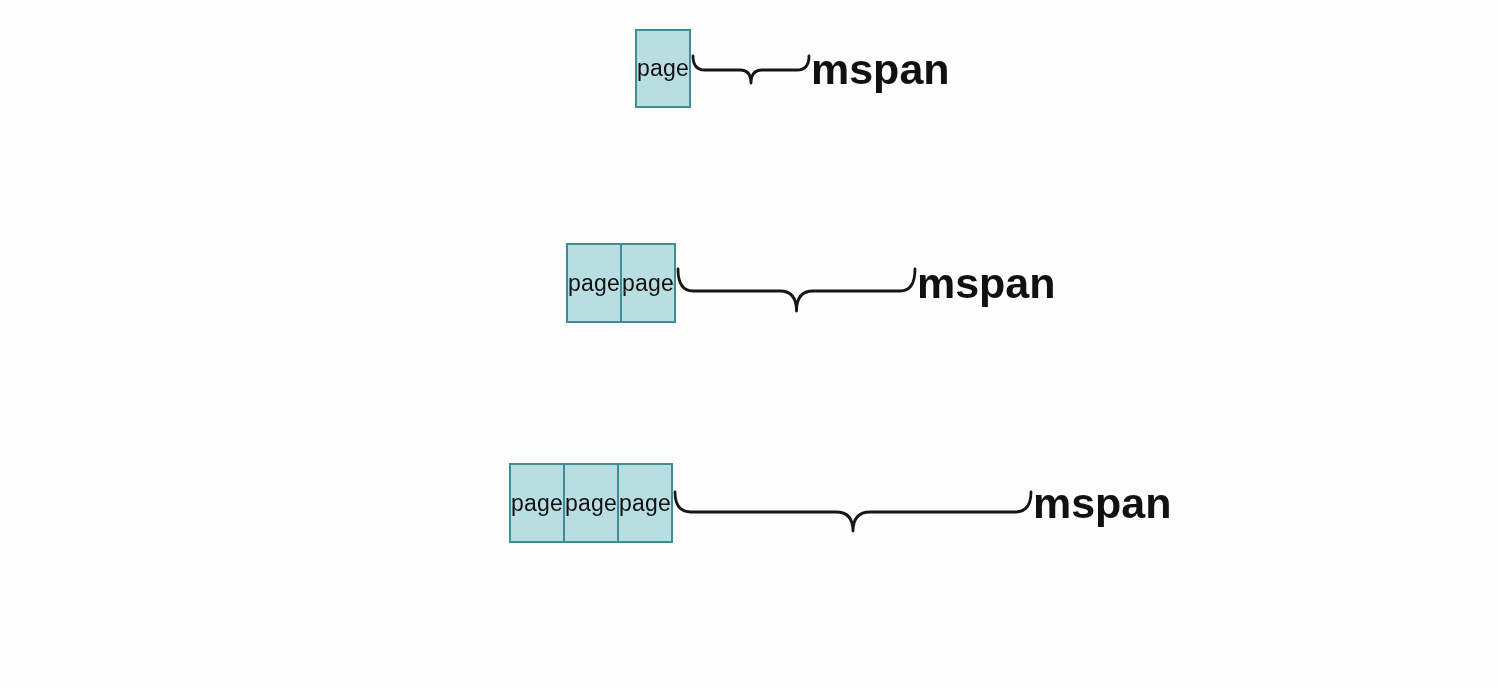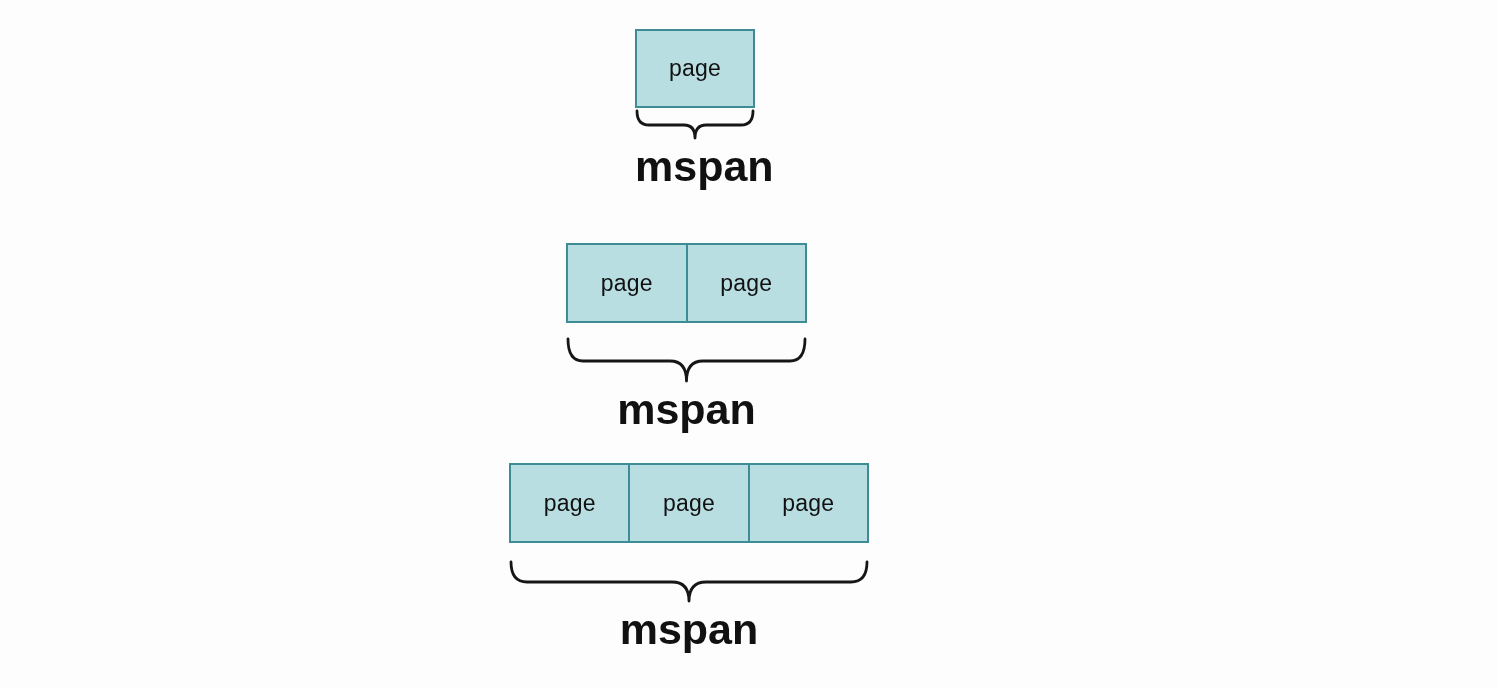--- a/index.html
+++ b/index.html
@@ -13,21 +13,21 @@
   .canvas {
     position: relative;
     width: 1498px;
     height: 688px;
     background: var(--bg, #fdfdfd);
     overflow: hidden;
   }
   .group {
     position: absolute;
     display: flex;
-    flex-direction: column;
+    align-items: center;
   }
   .group-1 { left: 635px; top: 29px;  width: 120px; }
   .group-2 { left: 566px; top: 243px; width: 241px; }
   .group-3 { left: 509px; top: 463px; width: 360px; }
 
   .box-row {
     display: flex;
     width: 100%;
     box-sizing: border-box;
     border: 2px solid var(--box-border, #3e8c96);

